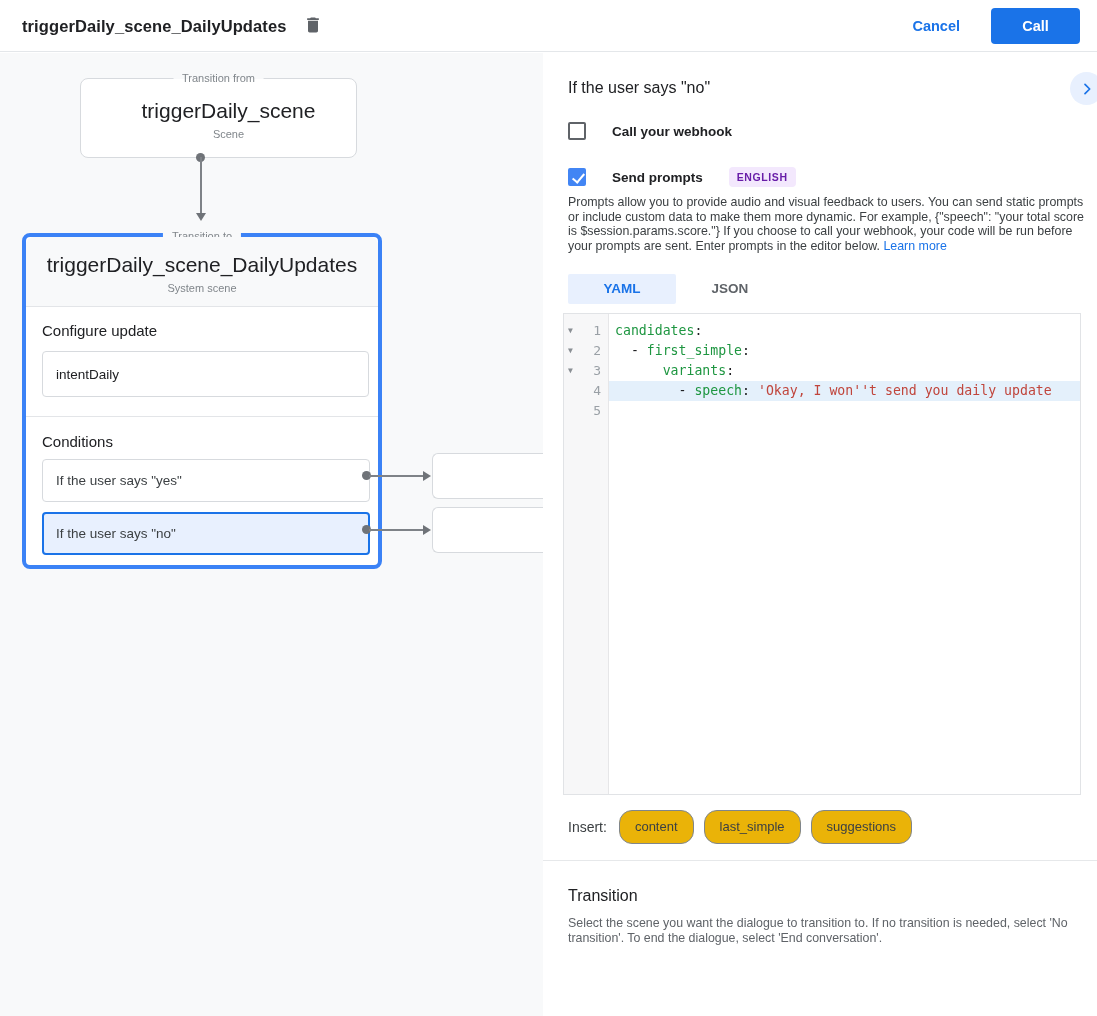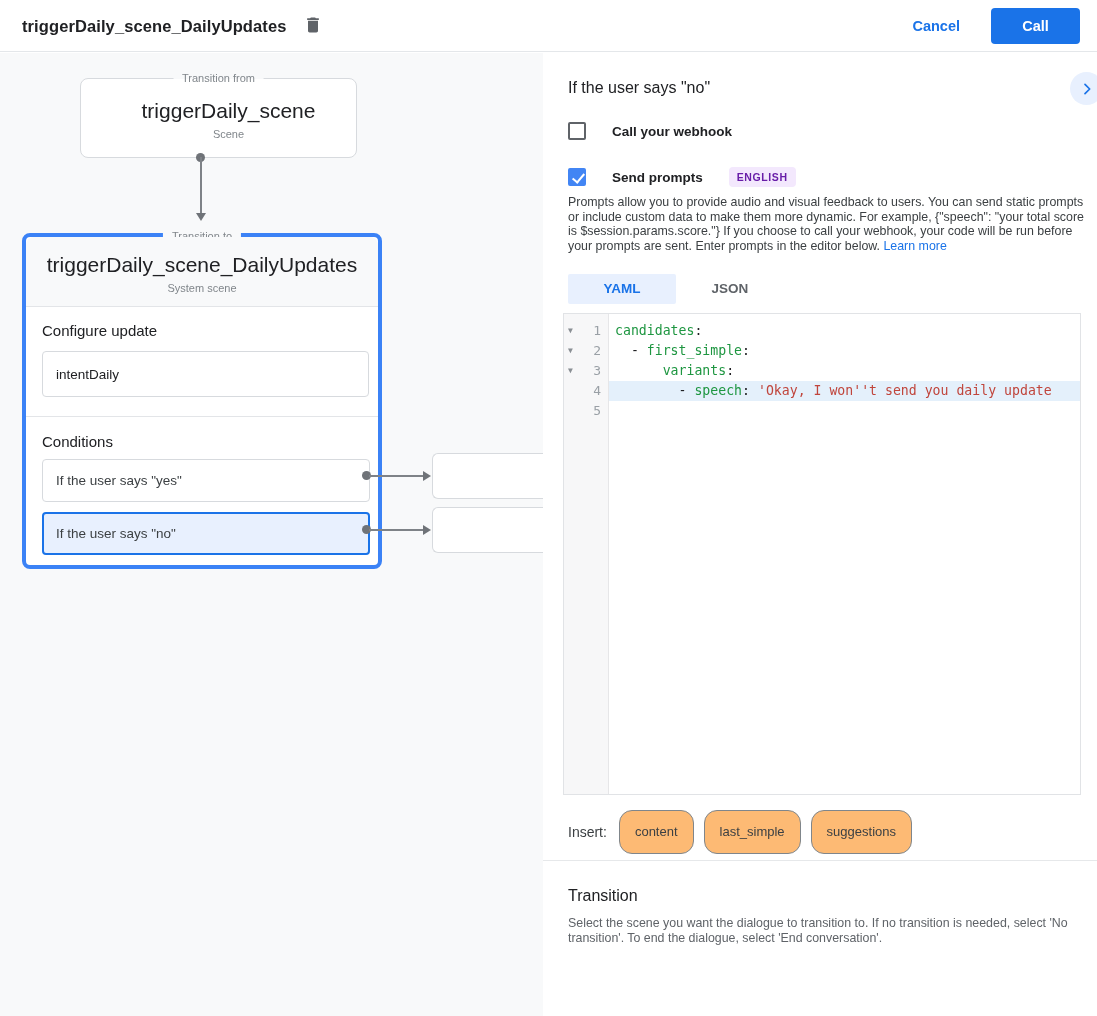--- a/index.html
+++ b/index.html
@@ -85,22 +85,22 @@
   .lnum { position:absolute; right:7px; top:0; font-size:13px; color:#9aa0a6; }
   .code-col { flex:1 1 auto; padding-top:7px; overflow:hidden; }
   .crow { height:20px; line-height:20px; white-space:pre; padding-left:6px; color:#202124; }
   .crow.active { background:#e4f0fb; }
   .seg.k { color:#1e9641; }
   .seg.s { color:#c0453c; }
   .seg.p { color:#202124; }
   
   .insert-row { position:absolute; left:25px; top:757px; display:flex; align-items:center; gap:10px; }
   .insert-label { font-size:14px; color:#3c4043; margin-right:2px; }
-  .chip { height:44px; line-height:24px; padding:0 15px; border:1px solid #80868b; border-radius:13px;
-    font-size:13px; color:#3c4043; background:#fdba74; cursor:pointer; font-family:inherit; }
+  .chip { height:34px; line-height:24px; padding:0 15px; border:1px solid #80868b; border-radius:13px;
+    font-size:13px; color:#3c4043; background:#eab308; cursor:pointer; font-family:inherit; }
   .panel-divider { position:absolute; left:0; right:0; top:807px; border-top:1px solid #e6e8ea; }
   
   .trans-heading { position:absolute; left:25px; top:834px; font-size:16px; color:#202124; }
   .trans-desc { position:absolute; left:25px; top:863px; width:516px;
     font-size:12.4px; line-height:14.6px; color:#5f6368; }
   .dropdown { position:absolute; left:25px; top:915px; width:513px; height:38px;
     border:1px solid #d7dade; border-radius:2px; background:#fff; cursor:pointer;
     display:flex; align-items:center; padding-left:16px; font-size:14.5px; color:#202124; }
   .dd-caret { position:absolute; right:13px; top:16px; width:0; height:0;
     border-left:5px solid transparent; border-right:5px solid transparent; border-top:6px solid #5f6368; }

